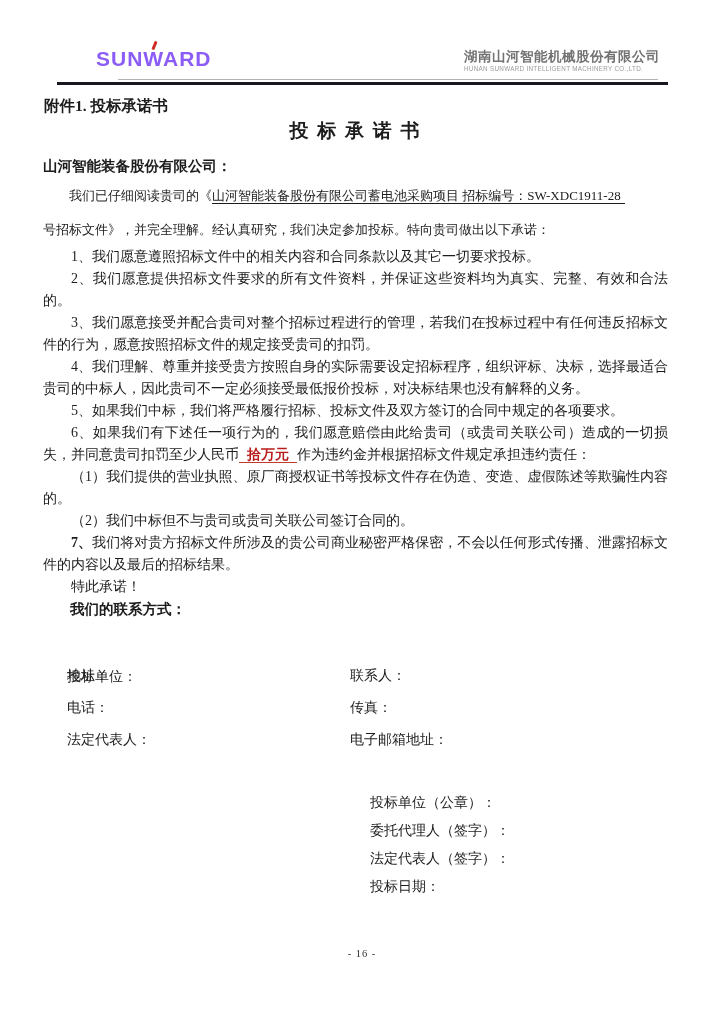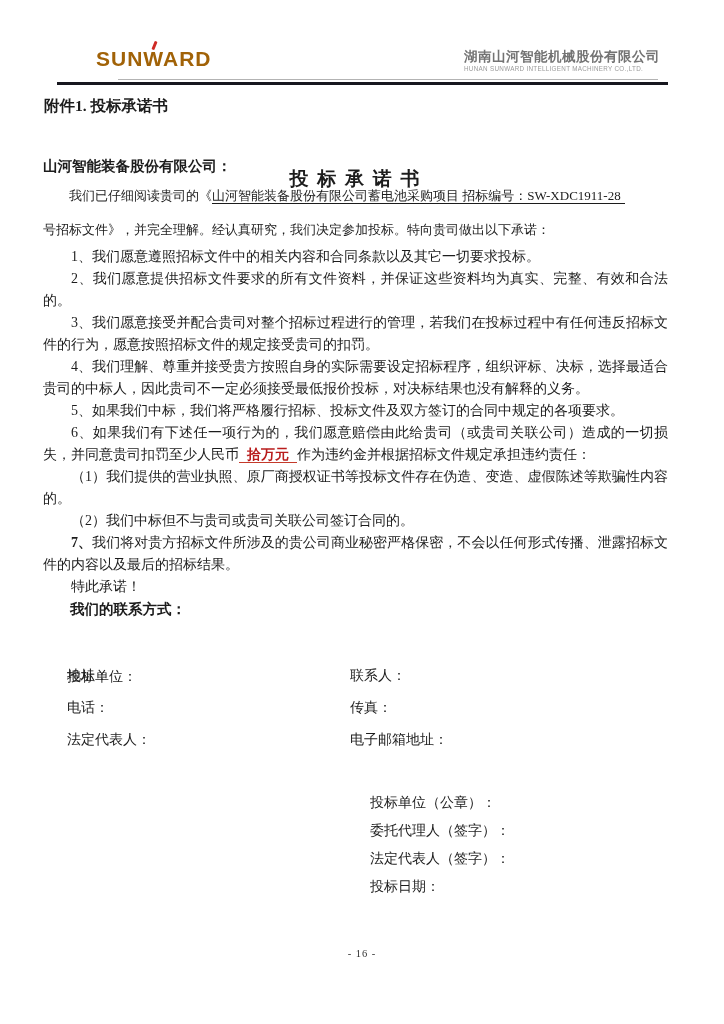--- a/index.html
+++ b/index.html
@@ -37,21 +37,21 @@
   }
   .rule-gray{position:absolute;left:118px;top:79px;width:540px;height:1px;background:#b3b3b3;}
   .rule-dark{position:absolute;left:57px;top:82px;width:611px;height:3px;background:#17171f;}
   
   .attachment-heading{
     position:absolute;left:44px;top:96px;
     font-size:15.5px;font-weight:bold;
   }
   .doc-title{
     position:absolute;left:43px;top:118px;width:625px;
-    text-align:center;font-size:19px;font-weight:bold;letter-spacing:2px;margin-top:48px;
+    text-align:center;font-size:19px;font-weight:bold;letter-spacing:2px;
   }
   .salutation{
     position:absolute;left:43px;top:157px;
     font-size:14.5px;font-weight:bold;
   }
   
   .intro{
     position:absolute;left:43px;top:179px;width:627px;
     font-size:13px;line-height:34px;text-align:justify;text-indent:2em;
   }
@@ -90,21 +90,21 @@
     position:absolute;left:0;top:948px;width:724px;
     text-align:center;font-size:10.5px;letter-spacing:1px;
     font-family:"Liberation Serif", serif;color:#333;
   }
 </style>
 </head>
 <body>
 
 <div class="page">
 
-  <div class="logo" style="color:#a16207;">
+  <div class="logo" style="color:#8b5cf6;">
     <span>SUNWARD</span>
     <span class="logo-accent" style="background:#cf2a25;"></span>
   </div>
   <div class="company-block">
     <div class="company-cn">湖南山河智能机械股份有限公司</div>
     <div class="company-en">HUNAN SUNWARD INTELLIGENT MACHINERY CO.,LTD.</div>
   </div>
   <div class="rule-gray"></div>
   <div class="rule-dark"></div>
 

